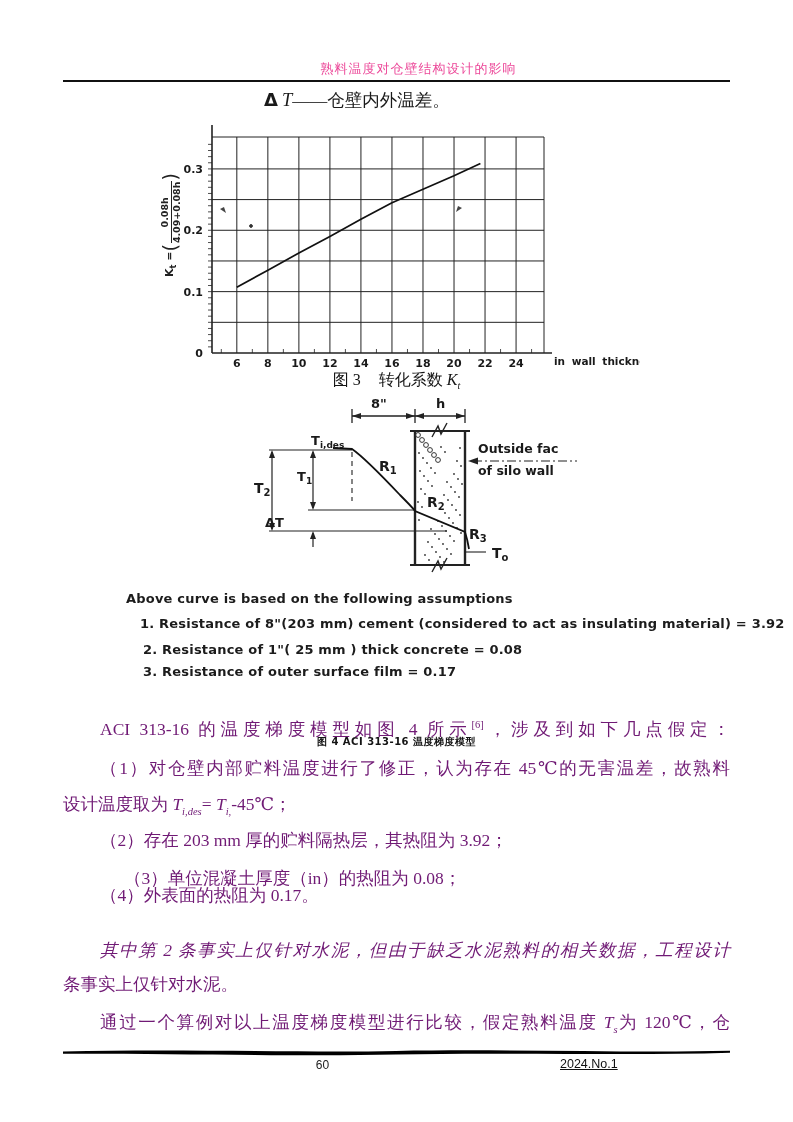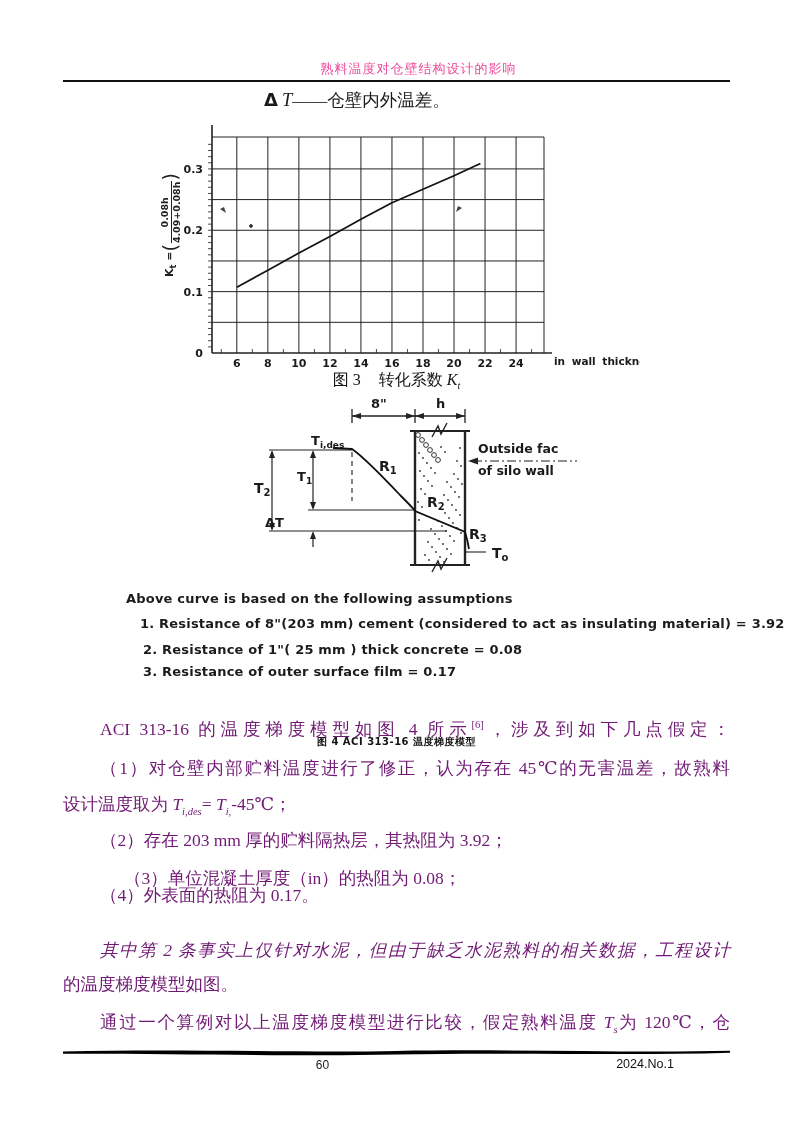--- a/index.html
+++ b/index.html
@@ -41,21 +41,21 @@
   .as1{top:616px;left:140px;}
   .as2{top:642px;left:143px;}
   .as3{top:664px;left:143px;}
   
   .bl{font-size:17.5px;color:#701a75;height:28px;white-space:nowrap;}
   .bl-j{white-space:normal;text-align:justify;text-align-last:justify;}
   .sup6{font-size:10.5px;vertical-align:7px;}
   .bl sub{font-size:10.5px;}
   
   .footer-num{top:1058px;left:0;width:645px;text-align:center;font-family:"Liberation Sans","DejaVu Sans",sans-serif;font-size:12px;color:#222;}
-  .footer-issue{top:1057px;left:560px;width:170px;text-align:center;font-family:"Liberation Sans","DejaVu Sans",sans-serif;font-size:12.5px;color:#111;}
+  .footer-issue{top:1057px;left:560px;width:170px;text-align:left;font-family:"Liberation Sans","DejaVu Sans",sans-serif;font-size:12.5px;color:#111;text-decoration:underline;}
   .fline-svg{top:1046px;left:63px;}
   svg text{fill:#1a1a1a;}
   .svg-hand{font-family:"DejaVu Sans",sans-serif;font-weight:600;}
 </style>
 </head>
 <body>
 
 <div class="abs header-title">熟料温度对仓壁结构设计的影响</div>
 <div class="abs header-rule"></div>
 
@@ -303,20 +303,20 @@
 
 <div class="abs cap cap4">图 4  ACI 313-16 温度梯度模型</div>
 
 <div class="abs bl bl-j" style="top:717px;left:100px;width:630px;"><span>ACI 313-16 的温度梯度模型如图 4 所示</span><span class="sup6">[6]</span><span>，涉及到如下几点假定：</span></div>
 <div class="abs bl bl-j" style="top:756px;left:100px;width:630px;">（1）对仓壁内部贮料温度进行了修正，认为存在 45℃的无害温差，故熟料</div>
 <div class="abs bl" style="top:792px;left:63px;"><span>设计温度取为 </span><span class="tvar">T</span><sub class="tvar">i,des</sub><span>= </span> <span class="tvar">T</span><sub class="tvar">i,</sub><span>-45℃；</span></div>
 <div class="abs bl" style="top:828px;left:100px;">（2）存在 203 mm 厚的贮料隔热层，其热阻为 3.92；</div>
 <div class="abs bl" style="top:866px;left:100px;margin-left:24px;">（3）单位混凝土厚度（in）的热阻为 0.08；</div>
 <div class="abs bl" style="top:863px;left:100px;margin-top:20px;">（4）外表面的热阻为 0.17。</div>
 <div class="abs bl bl-j" style="top:938px;left:100px;width:630px;font-style:italic;">其中第 2 条事实上仅针对水泥，但由于缺乏水泥熟料的相关数据，工程设计</div>
-<div class="abs bl" style="top:972px;left:63px;">的温度梯度模型如图。</div>
+<div class="abs bl" style="top:972px;left:63px;">条事实上仅针对水泥。</div>
 <div class="abs bl bl-j" style="top:1010px;left:100px;width:630px;"><span>通过一个算例对以上温度梯度模型进行比较，假定熟料温度 </span><span class="tvar">T</span><sub class="tvar">s</sub><span>为 120℃，仓</span></div>
 
 <svg class="abs fline-svg" width="667" height="14" viewBox="0 0 667 14">
   <path d="M0,5.5 C120,2.5 240,7 333,5 C440,2.8 560,7 667,4.8 L667,6.8 C560,10 440,6 333,8.6 C240,10.8 120,7.5 0,7.8 Z" fill="#000"></path>
 </svg>
 <div class="abs footer-num">60</div>
 <div class="abs footer-issue">2024.No.1</div>
 
 </body></html>

